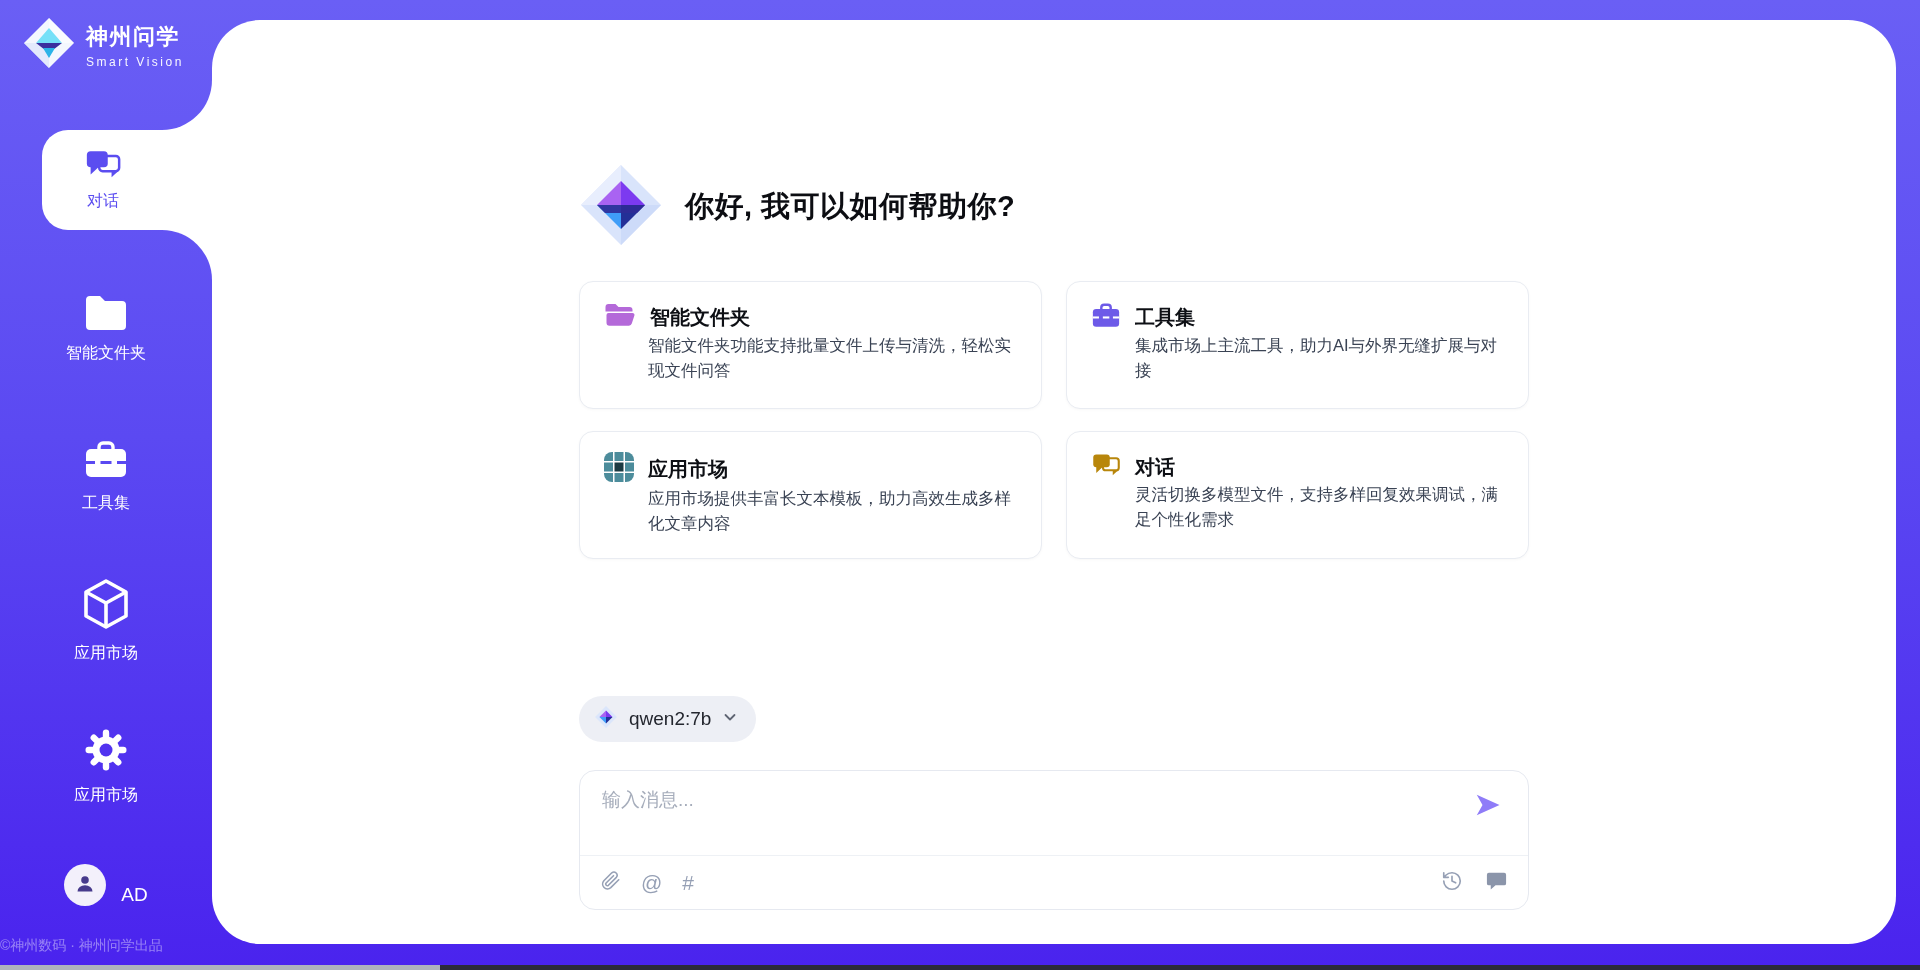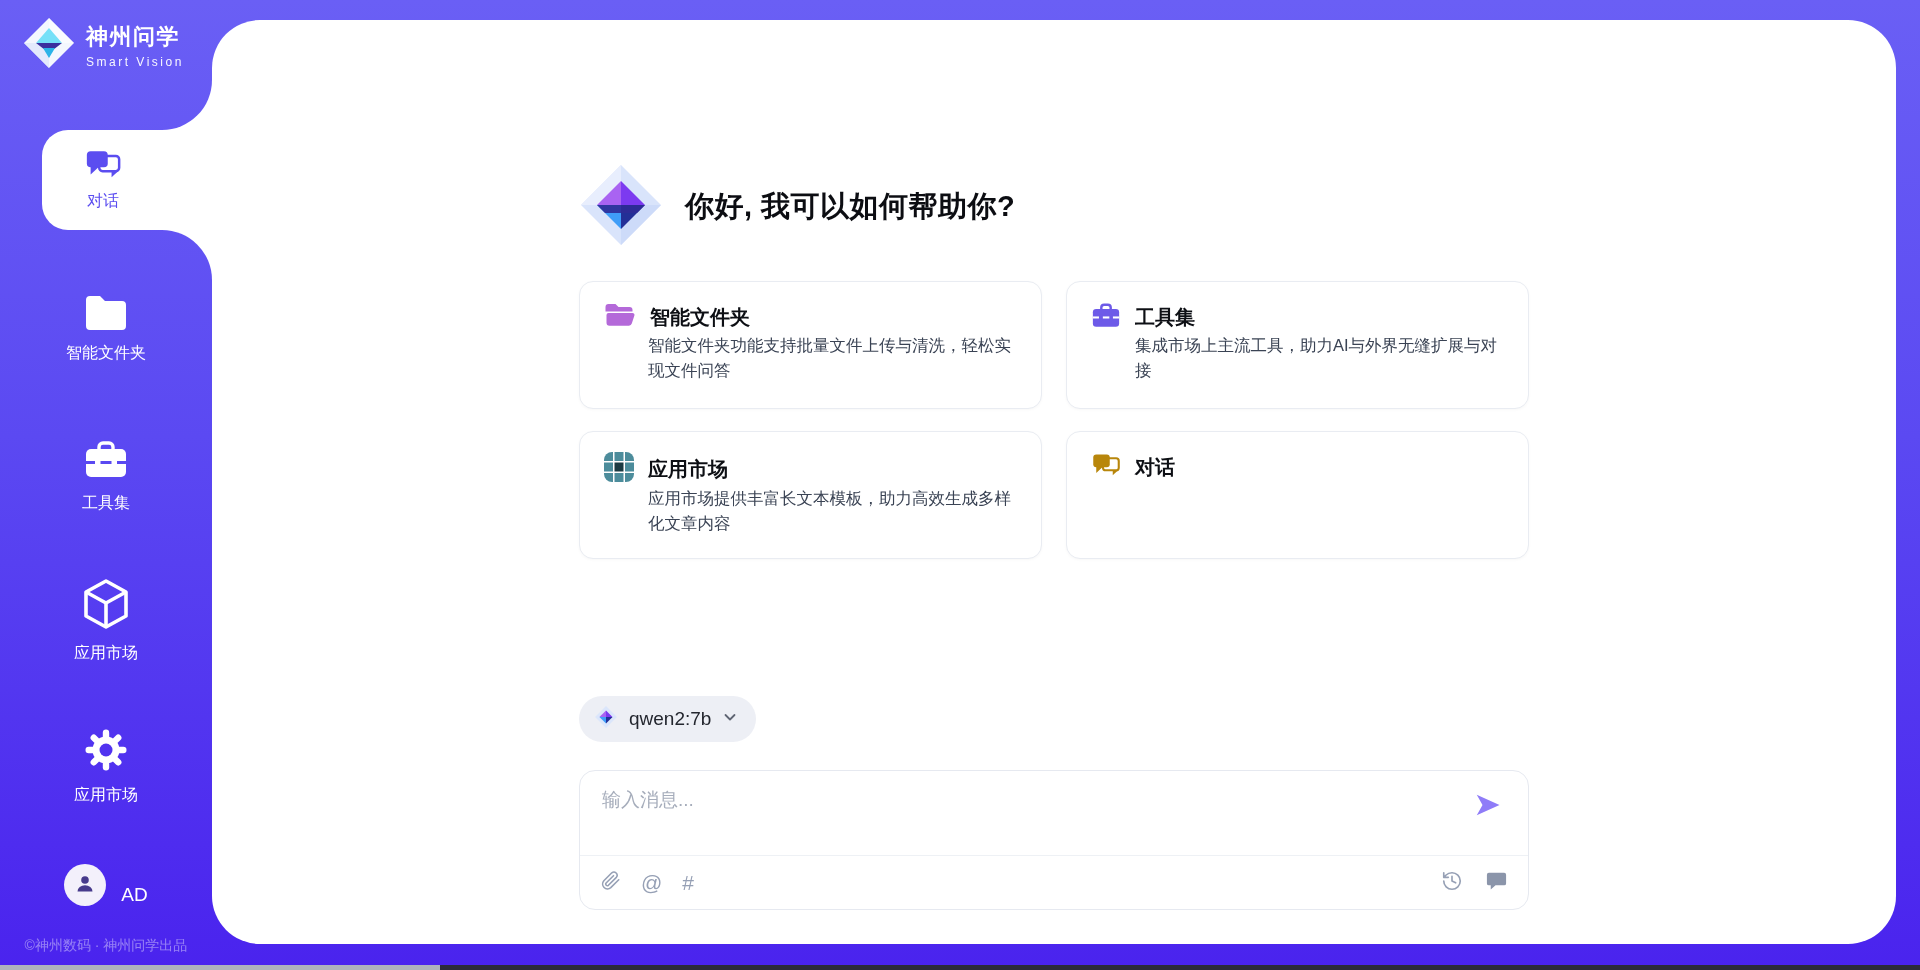--- a/index.html
+++ b/index.html
@@ -22,21 +22,21 @@
   .ear-top{top:80px;} .ear-top::after{border-bottom-right-radius:100%;}
   .ear-bottom{top:230px;} .ear-bottom::after{border-top-right-radius:100%;}
 
   .nav-item{position:absolute;left:0;width:212px;display:flex;flex-direction:column;align-items:center;gap:9px;
     color:#fff;font-size:16px;cursor:pointer;}
   .nav-folder{top:292px}.nav-tools{top:440px}.nav-market{top:578px}.nav-settings{top:728px}
 
   .user{position:absolute;left:0;top:864px;width:212px;display:flex;align-items:flex-end;justify-content:center;gap:15px;}
   .avatar{width:42px;height:42px;border-radius:50%;background:#f3f0fb;display:flex;align-items:center;justify-content:center;}
   .user-name{color:#fff;font-size:19px;}
-  .side-footer{position:absolute;left:0;bottom:15px;width:212px;text-align:center;color:rgba(255,255,255,.42);font-size:14px;}
+  .side-footer{position:absolute;left:0;bottom:15px;width:212px;color:rgba(255,255,255,.42);font-size:14px;}
 
   
   .main-panel{position:absolute;left:212px;top:20px;right:24px;bottom:26px;background:#fff;border-radius:48px;overflow:hidden;}
   .content{width:950px;margin:0 auto;display:flex;flex-direction:column;height:100%;box-sizing:border-box;padding-bottom:34px;}
 
   .greeting-row{margin-top:143px;display:flex;align-items:center;gap:22px;}
   .greeting-title{font-size:29px;font-weight:800;color:#0c0d12;letter-spacing:.5px;}
 
   .cards{margin-top:30px;display:grid;grid-template-columns:1fr 1fr;column-gap:24px;row-gap:22px;}
   .card{height:128px;border:1px solid #e9ecf2;border-radius:14px;background:#fff;padding:20px 24px;
@@ -258,20 +258,21 @@
           <span>
             <svg width="30" height="26" viewBox="0 0 40 34">
               <rect x="16" y="8" width="21" height="16" rx="3.5" fill="#ffffff" stroke="#b8860b" stroke-width="2.8"></rect>
               <path d="M29 23.5 v7 l7.5 -7 z" fill="#b8860b"></path>
               <rect x="3" y="3" width="22" height="17" rx="4" fill="#b8860b"></rect>
               <path d="M7 19 v8.5 l8.5 -8 z" fill="#b8860b"></path>
             </svg>
           </span>
           <span class="card-title">对话</span>
         </div>
+        <div class="card-desc">灵活切换多模型文件，支持多样回复效果调试，满足个性化需求</div>
       </div>
 
     </div>
 
     <div class="bottom-area">
       <div class="model-pill">
         <span>
           <svg width="24" height="24" viewBox="0 0 22 22">
             <polygon points="11,1 21,11 11,21 1,11" fill="#dbe6fb"></polygon>
             <polygon points="11,5 5,11 11,11" fill="#a963f2"></polygon>

